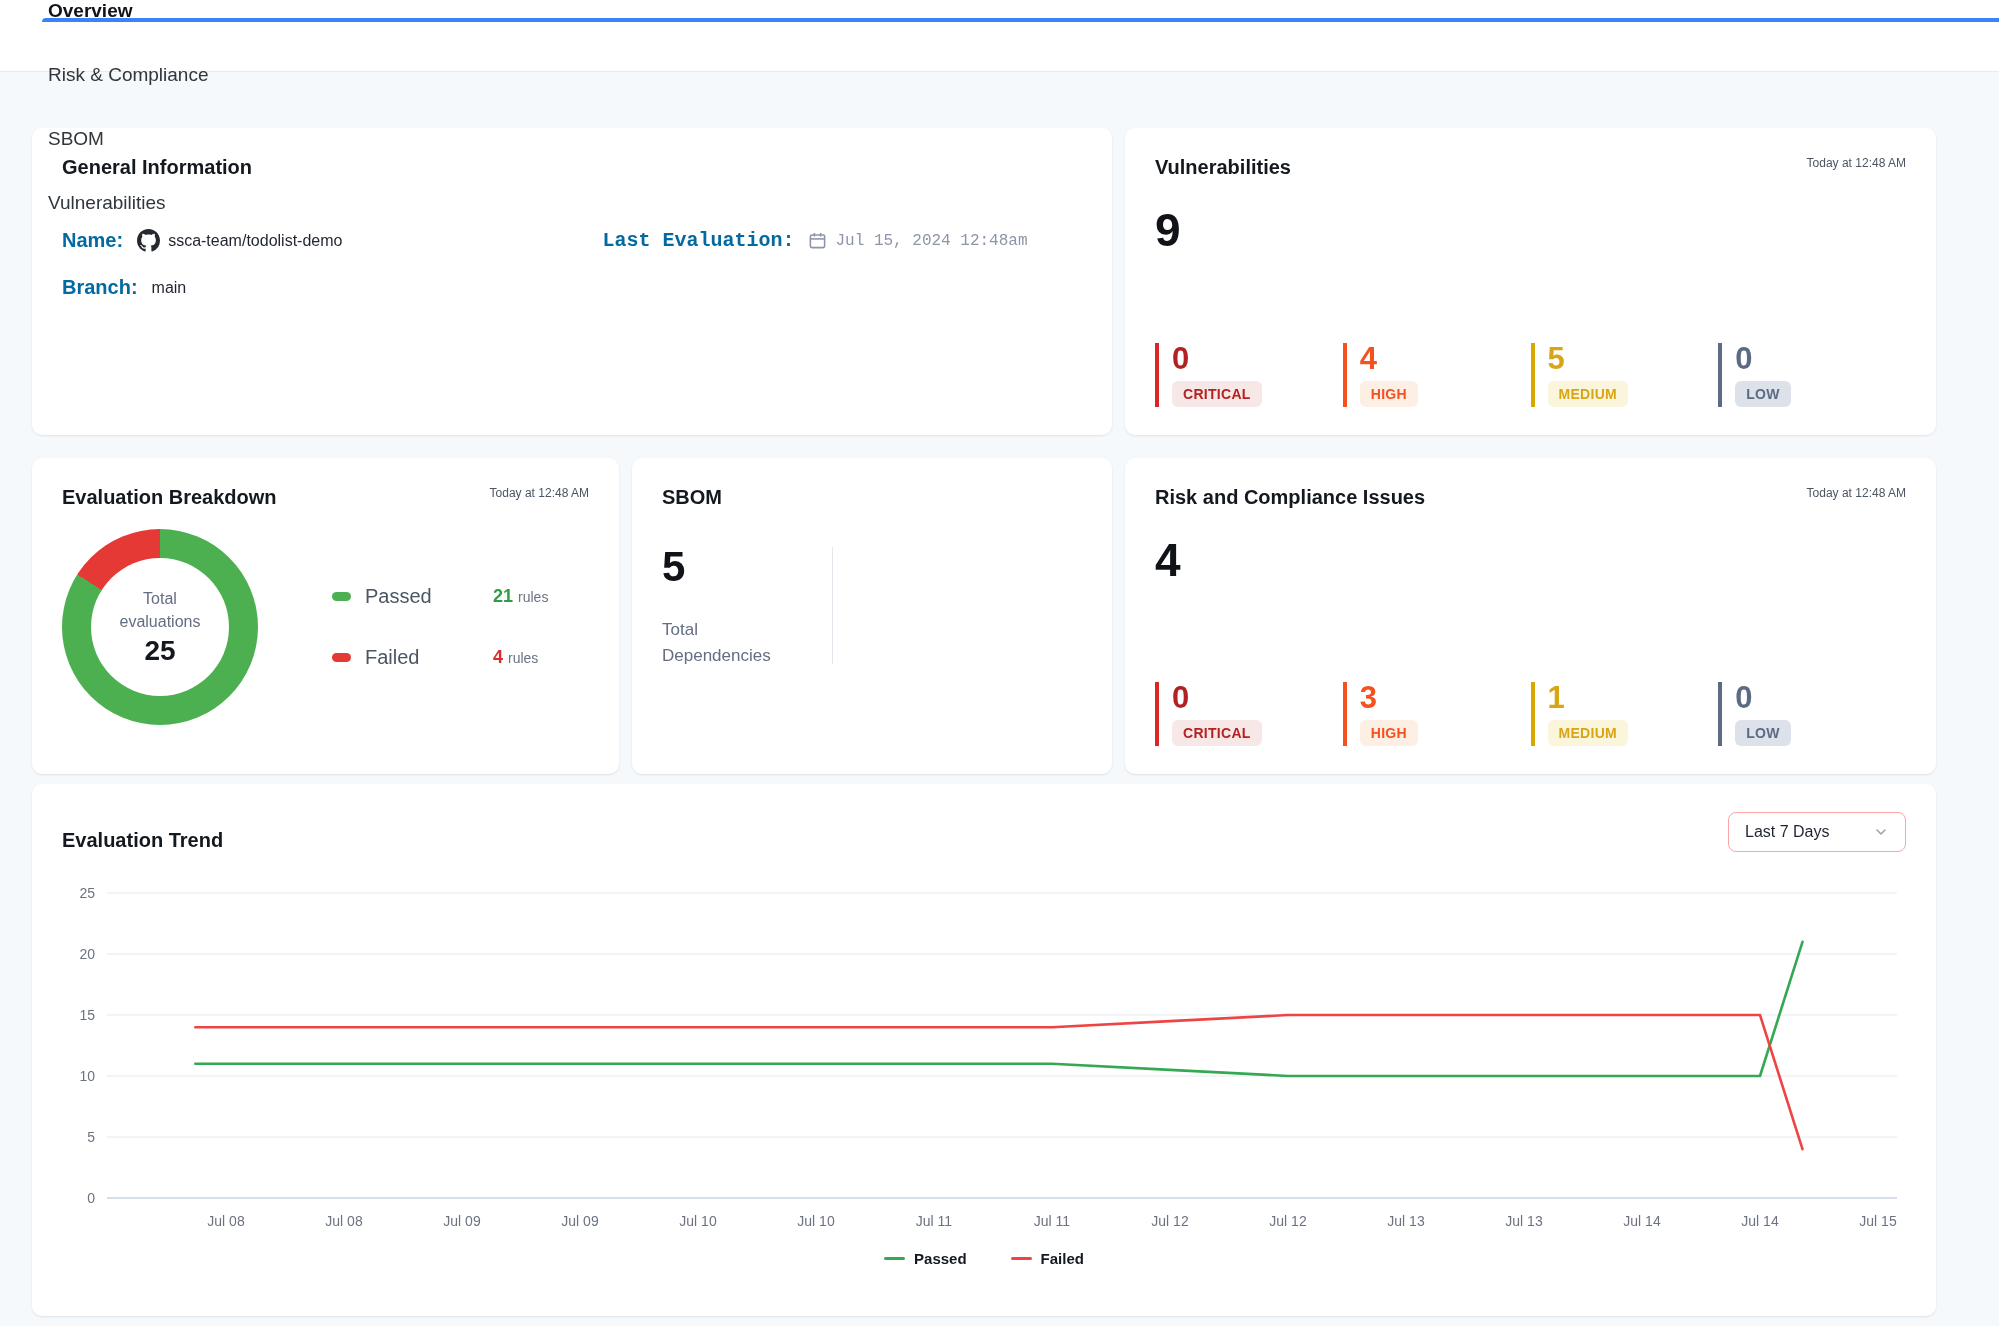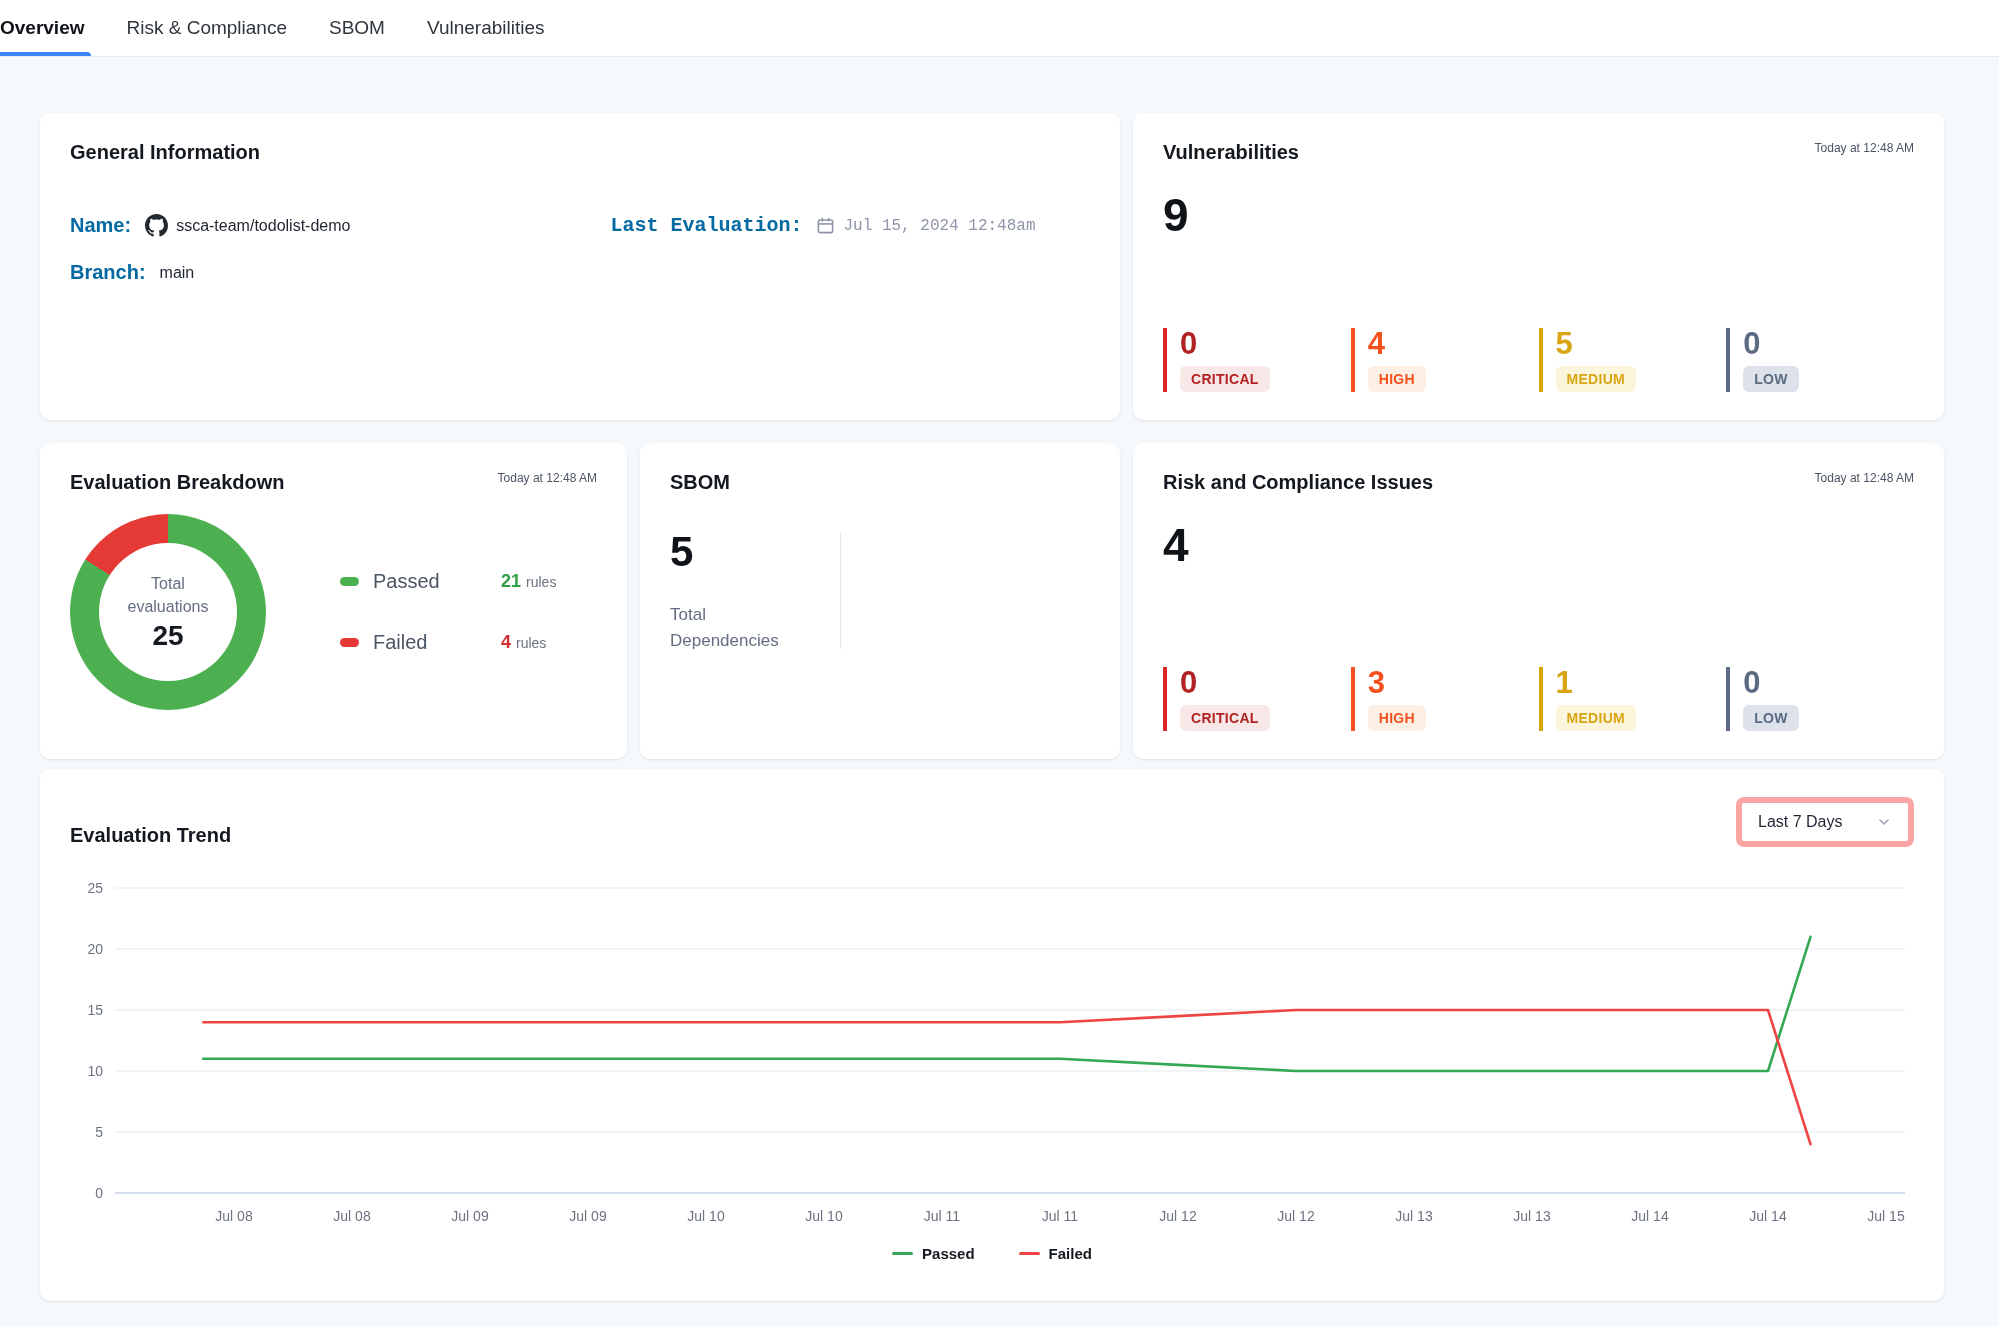--- a/index.html
+++ b/index.html
@@ -1,29 +1,29 @@
 <!DOCTYPE html>
 <html><head>
 <meta charset="utf-8">
 <style>
   * { margin:0; padding:0; box-sizing:border-box; }
   html,body { width:1999px; height:1326px; overflow:hidden; }
   body { background:#F6F9FC; font-family:"Liberation Sans", sans-serif; color:#111827; }
 
   
-  .tabbar { background:#fff; height:57px; border-bottom:1px solid #E7EAF0;
-            display:flex; align-items:stretch; gap:42px; }
+  .tabbar { background:#fff; height:72px; border-bottom:1px solid #E7EAF0;
+            display:flex; align-items:stretch; padding-left:48px; gap:42px;flex-direction:column; }
   .tab { display:flex; align-items:center; font-size:19px; color:#30363D;
          position:relative; cursor:pointer; }
   .tab.active { font-weight:bold; color:#101419; }
   .tab.active::after { content:""; position:absolute; left:-6px; right:-6px; bottom:0;
          height:4px; border-radius:4px 4px 0 0; background:#3B82F6; }
 
   
-  main { padding:56px 55px 0 40px; }
+  main { padding:56px 55px 0 32px; }
   .row { display:grid; gap:13px; }
   .row1 { grid-template-columns:1080px 811px; margin-bottom:23px; }
   .row2 { grid-template-columns:587px 480px 811px; margin-bottom:10px; }
   .row3 { grid-template-columns:1904px; }
   .card { background:#fff; border-radius:10px; padding:28px 30px;
           box-shadow:0 1px 2px rgba(16,24,40,.05), 0 1px 3px rgba(16,24,40,.05);
           display:flex; flex-direction:column; }
   .row1 .card { height:307px; }
   .row2 .card { height:316px; }
   .row3 .card { height:532px; }
@@ -71,21 +71,21 @@
   .sbom-divider { width:1px; background:#E3E7EE; margin:4px 0; }
   .sbom-right { padding-left:36px; display:flex; flex-direction:column; align-items:flex-start; }
   .sbom-q-label { font-size:17px; color:#565E70; }
   .sbom-q-badge { margin-top:16px; font-size:16px; font-weight:bold; padding:7px 13px; border-radius:7px; }
   .sbom-link { margin-top:22px; display:flex; align-items:center; gap:8px; font-size:17px;
                font-weight:bold; color:#1D6FE8; cursor:pointer; text-decoration:none; }
 
   
   .trend-head { display:flex; justify-content:space-between; align-items:flex-end;gap:20px; }
   .dropdown { display:flex; align-items:center; justify-content:space-between; gap:24px;
-              border:6px solid #fca5a5; border-radius:8px; padding:10px 16px; min-width:178px;
+              border:1px solid #fca5a5; border-radius:8px; padding:10px 16px; min-width:178px;
               background:#fff; cursor:pointer; }
   .dropdown-label { font-size:16px; color:#1F2430; }
   .chart-wrap { margin-top:26px; }
   .chart-legend { display:flex; justify-content:center; gap:44px; margin-top:6px; }
   .chart-legend-item { display:flex; align-items:center; gap:9px; cursor:pointer; }
   .legend-dash { width:21px; height:3.5px; border-radius:2px; }
   .chart-legend-text { font-size:15px; font-weight:bold; color:#14181F; }
 
   svg text { font-family:"Liberation Sans", sans-serif; }
 </style>

